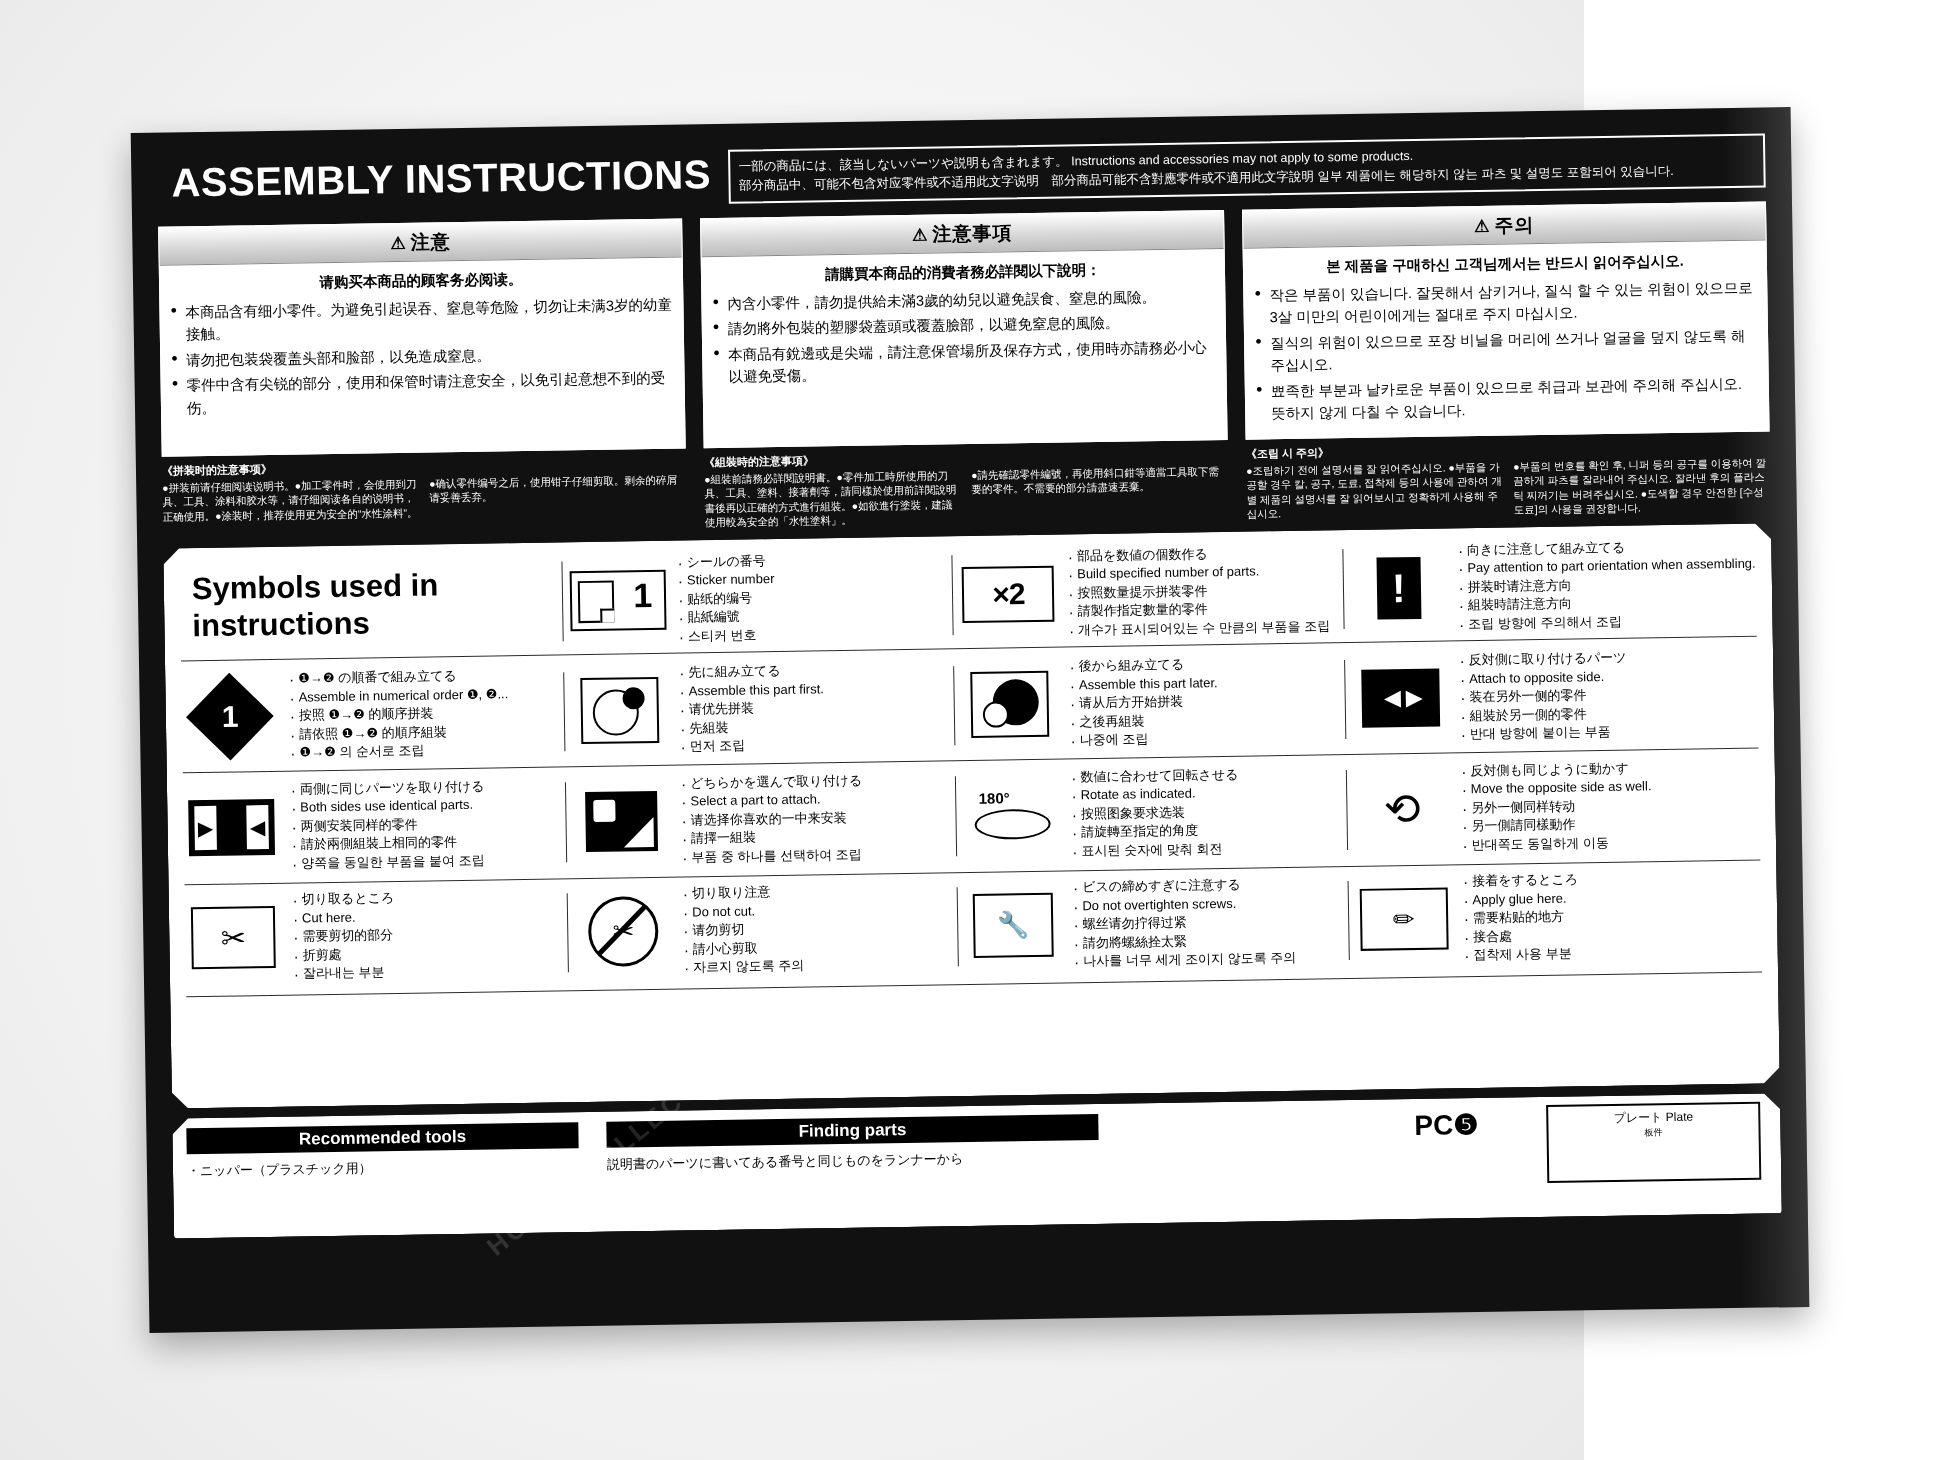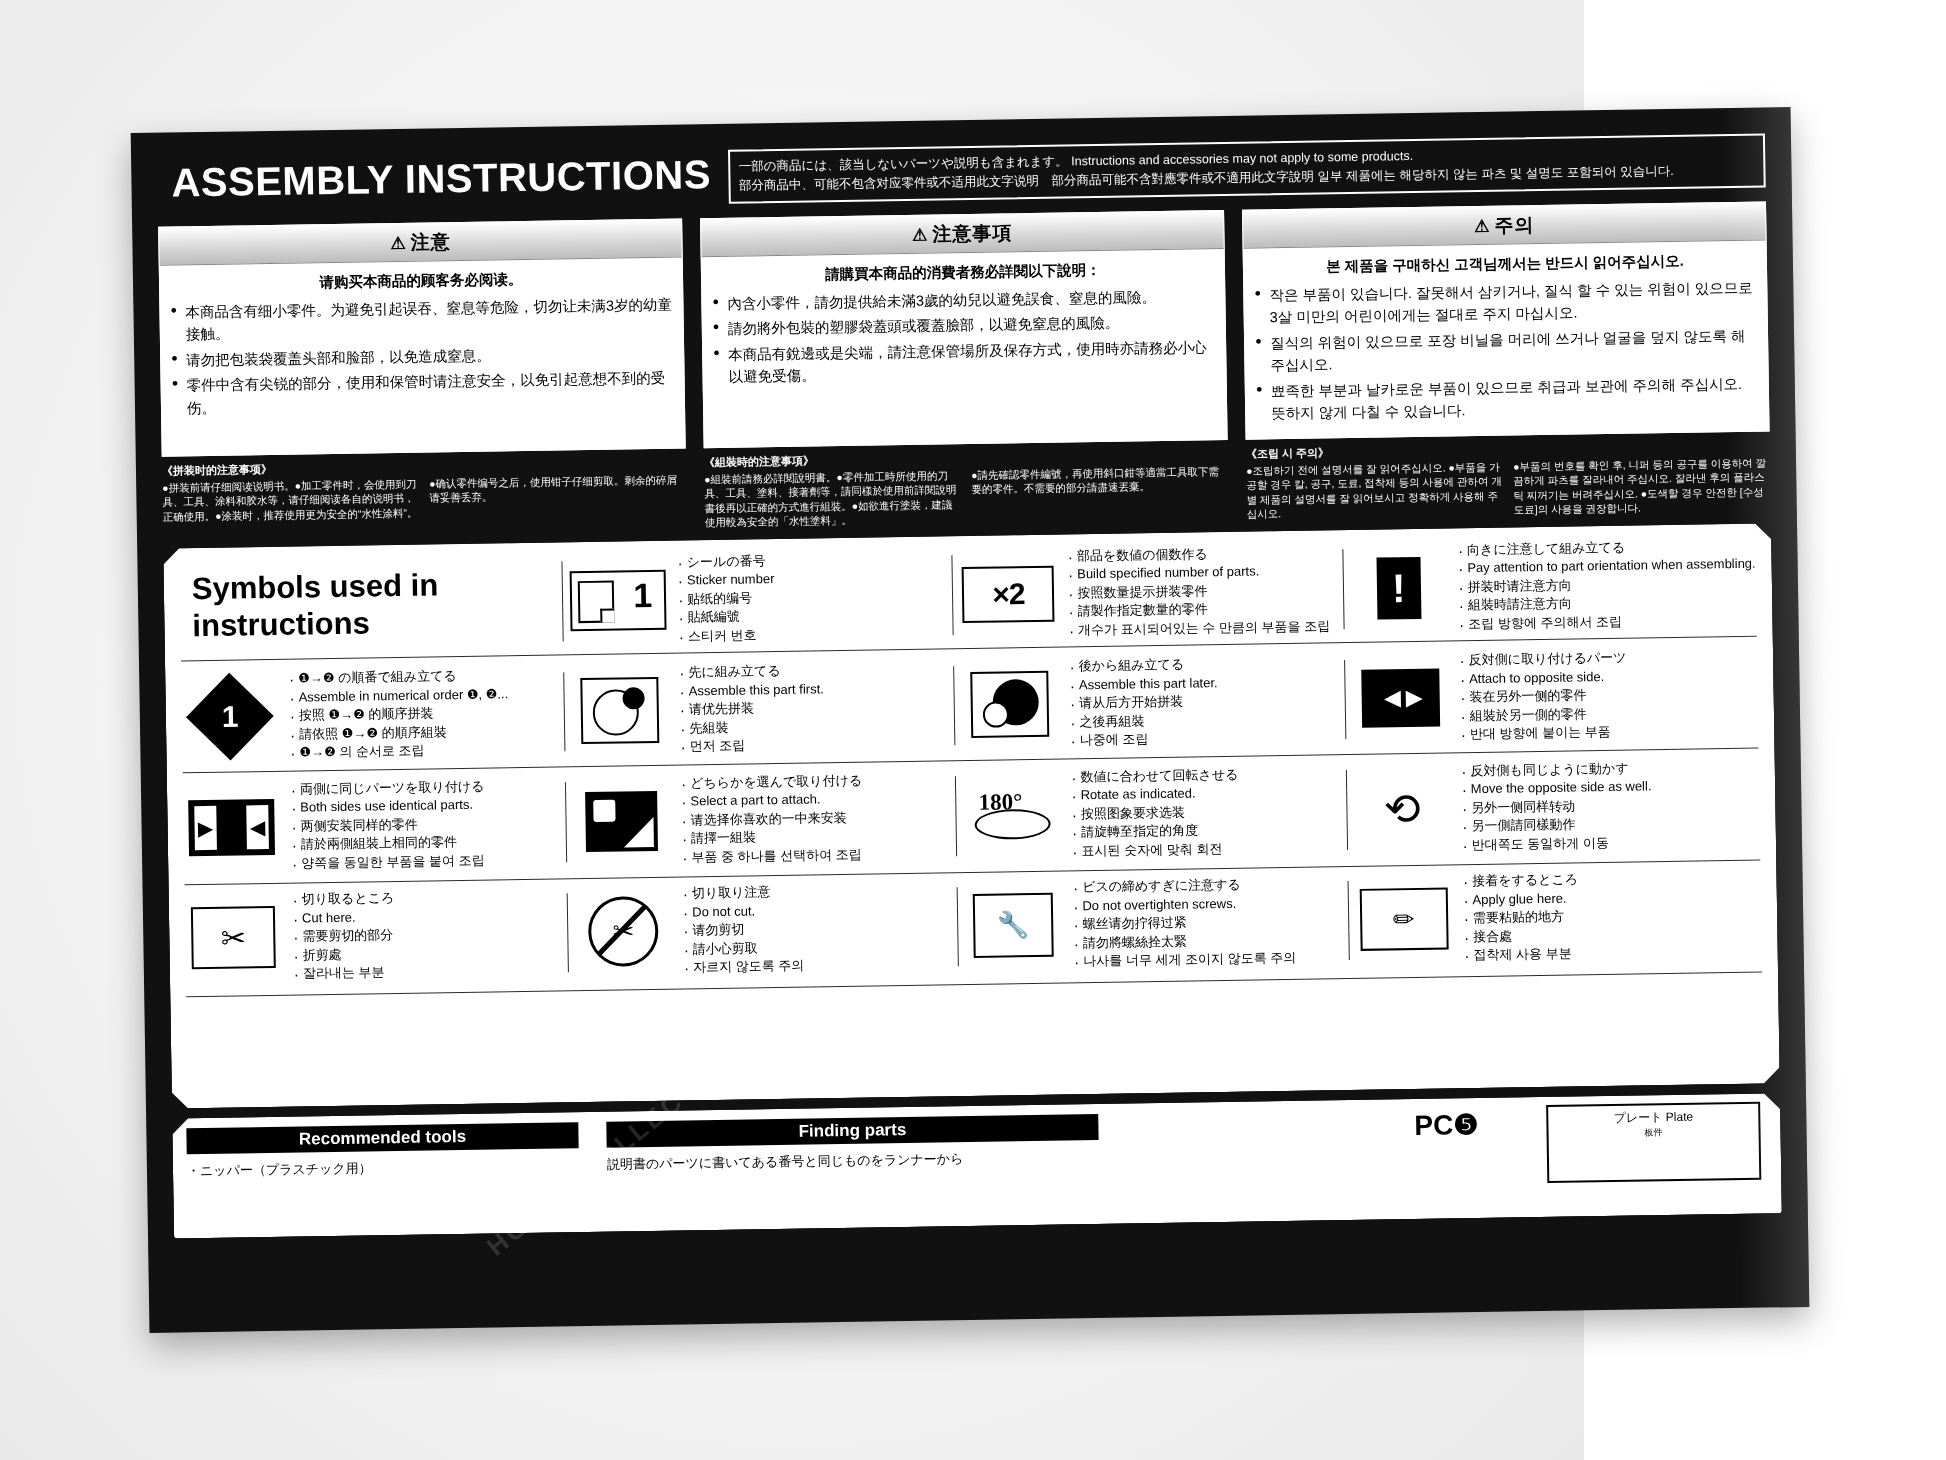--- a/index.html
+++ b/index.html
@@ -146,21 +146,21 @@
 
   .ic-both { width: 86px; height: 56px; background:#000; display:flex; align-items:center; justify-content:space-between; padding:0 6px; box-sizing:border-box; }
   .ic-both .w { width: 22px; height: 44px; background:#fff; display:flex; align-items:center; justify-content:center; color:#000; font-size:20px;}
 
   .ic-select { width: 72px; height: 60px; background:#000; position:relative; }
   .ic-select .tri { position:absolute; right:4px; bottom:4px; width:0; height:0; border-left:30px solid transparent; border-bottom:30px solid #fff; }
   .ic-select .sq { position:absolute; left:8px; top:8px; width:22px; height:22px; background:#fff; border-radius:3px; }
 
   .ic-rot { width: 86px; height: 60px; position:relative; }
   .ic-rot .disc { position:absolute; left:6px; bottom:6px; width:72px; height:26px; border:2px solid #000; border-radius:50%; }
-  .ic-rot .lbl { position:absolute; left:10px; top:4px; font-size:23px; font-weight:bold;font-family:Liberation Serif, serif; }
+  .ic-rot .lbl { position:absolute; left:10px; top:4px; font-size:15px; font-weight:bold; }
 
   .ic-move { width: 70px; height: 62px; display:flex; align-items:center; justify-content:center; font-size:44px; }
 
   .ic-cut { width: 80px; height: 58px; border:2px solid #000; display:flex;align-items:center;justify-content:center; font-size:30px; }
   .ic-nocut { width: 64px; height: 64px; border:3px solid #000; border-radius:50%; position:relative; display:flex;align-items:center;justify-content:center; font-size:26px; }
   .ic-nocut .slash { position:absolute; left:-2px; top:28px; width:66px; height:5px; background:#000; transform: rotate(-45deg); }
   .ic-screw { width: 76px; height: 60px; border:2px solid #000; display:flex;align-items:center;justify-content:center; font-size:26px; }
   .ic-glue { width: 84px; height: 58px; border:2px solid #000; display:flex;align-items:center;justify-content:center; font-size:26px; }
 
   

